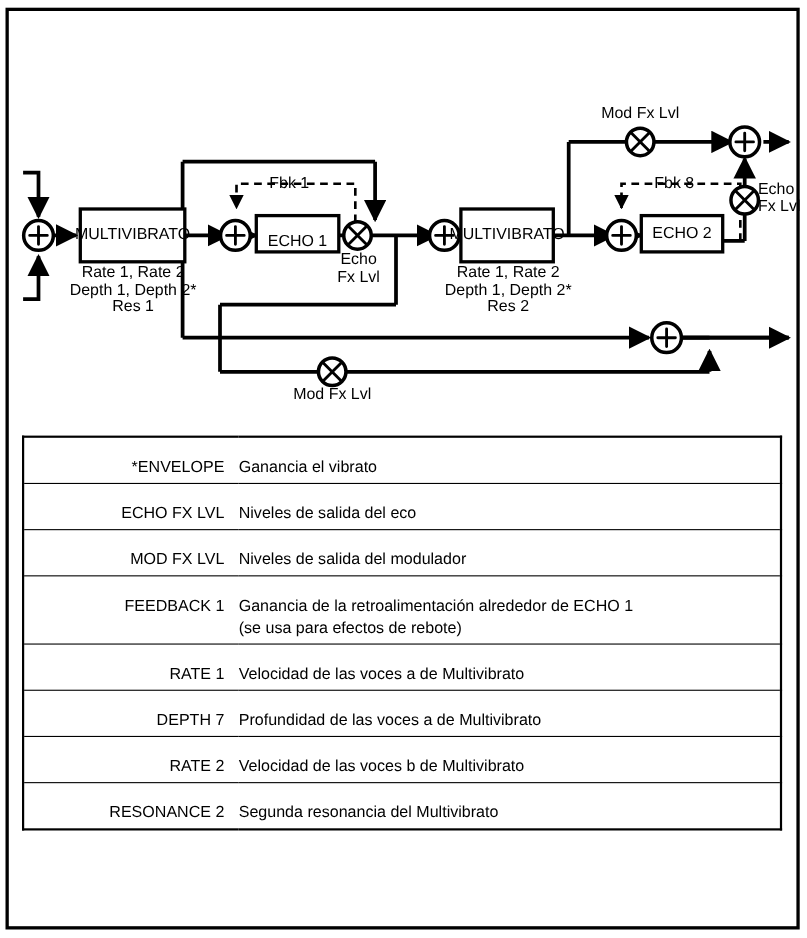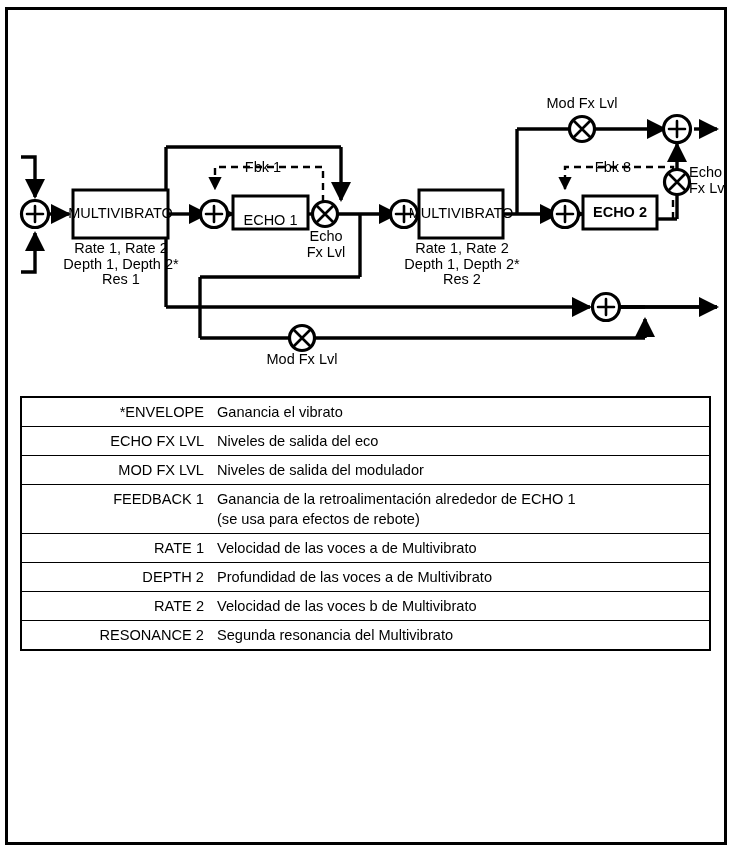--- a/index.html
+++ b/index.html
@@ -67,21 +67,21 @@
     position: absolute;
     left: 20px;
     top: 396px;
     width: 691px;
     border-collapse: collapse;
     border: 2.5px solid #000;
     background: #fff;
   }
   #param-table td {
     border-top: 1.5px solid #000;
-    padding: 4px 0 4px 0;
+    padding: 17px 0 4px 0;
     vertical-align: top;
     font-family: "Liberation Sans", sans-serif;
     font-size: 14.6px;
     line-height: 20px;
     color: #000;
   }
   #param-table tr:first-child td {
     border-top: none;
   }
   #param-table td.param-name {
@@ -229,21 +229,21 @@
 
     <div class="box-label" style="left:228px; top:189px; width:75px; height:49px;">
       <span>ECHO 1</span>
     </div>
 
     <div class="box-label" style="left:414px; top:183px; width:84px; height:48px;">
       <span>MULTI</span>
       <span>VIBRATO</span>
     </div>
 
-    <div class="box-label" style="left:578px; top:189px; width:74px; height:33px;font-weight:bold;">
+    <div class="box-label" style="left:578px; top:189px; width:74px; height:33px;">
       <span>ECHO 2</span>
     </div>
 
     <div class="diagram-label" style="left:223px; top:153px; width:70px;">Fbk 1</div>
 
     <div class="diagram-label" style="left:573px; top:153px; width:70px;">Fbk 8</div>
 
     <div class="diagram-label" style="left:290px; top:222px; width:62px;">Echo
 Fx Lvl</div>
 
@@ -281,21 +281,21 @@
         <tr>
           <td class="param-name">FEEDBACK 1</td>
           <td class="param-desc">Ganancia de la retroalimentación alrededor de ECHO 1
 (se usa para efectos de rebote)</td>
         </tr>
         <tr>
           <td class="param-name">RATE 1</td>
           <td class="param-desc">Velocidad de las voces a de Multivibrato</td>
         </tr>
         <tr>
-          <td class="param-name">DEPTH 2</td>
+          <td class="param-name">DEPTH 7</td>
           <td class="param-desc">Profundidad de las voces a de Multivibrato</td>
         </tr>
         <tr>
           <td class="param-name">RATE 2</td>
           <td class="param-desc">Velocidad de las voces b de Multivibrato</td>
         </tr>
         <tr>
           <td class="param-name">RESONANCE 2</td>
           <td class="param-desc">Segunda resonancia del Multivibrato</td>
         </tr>

